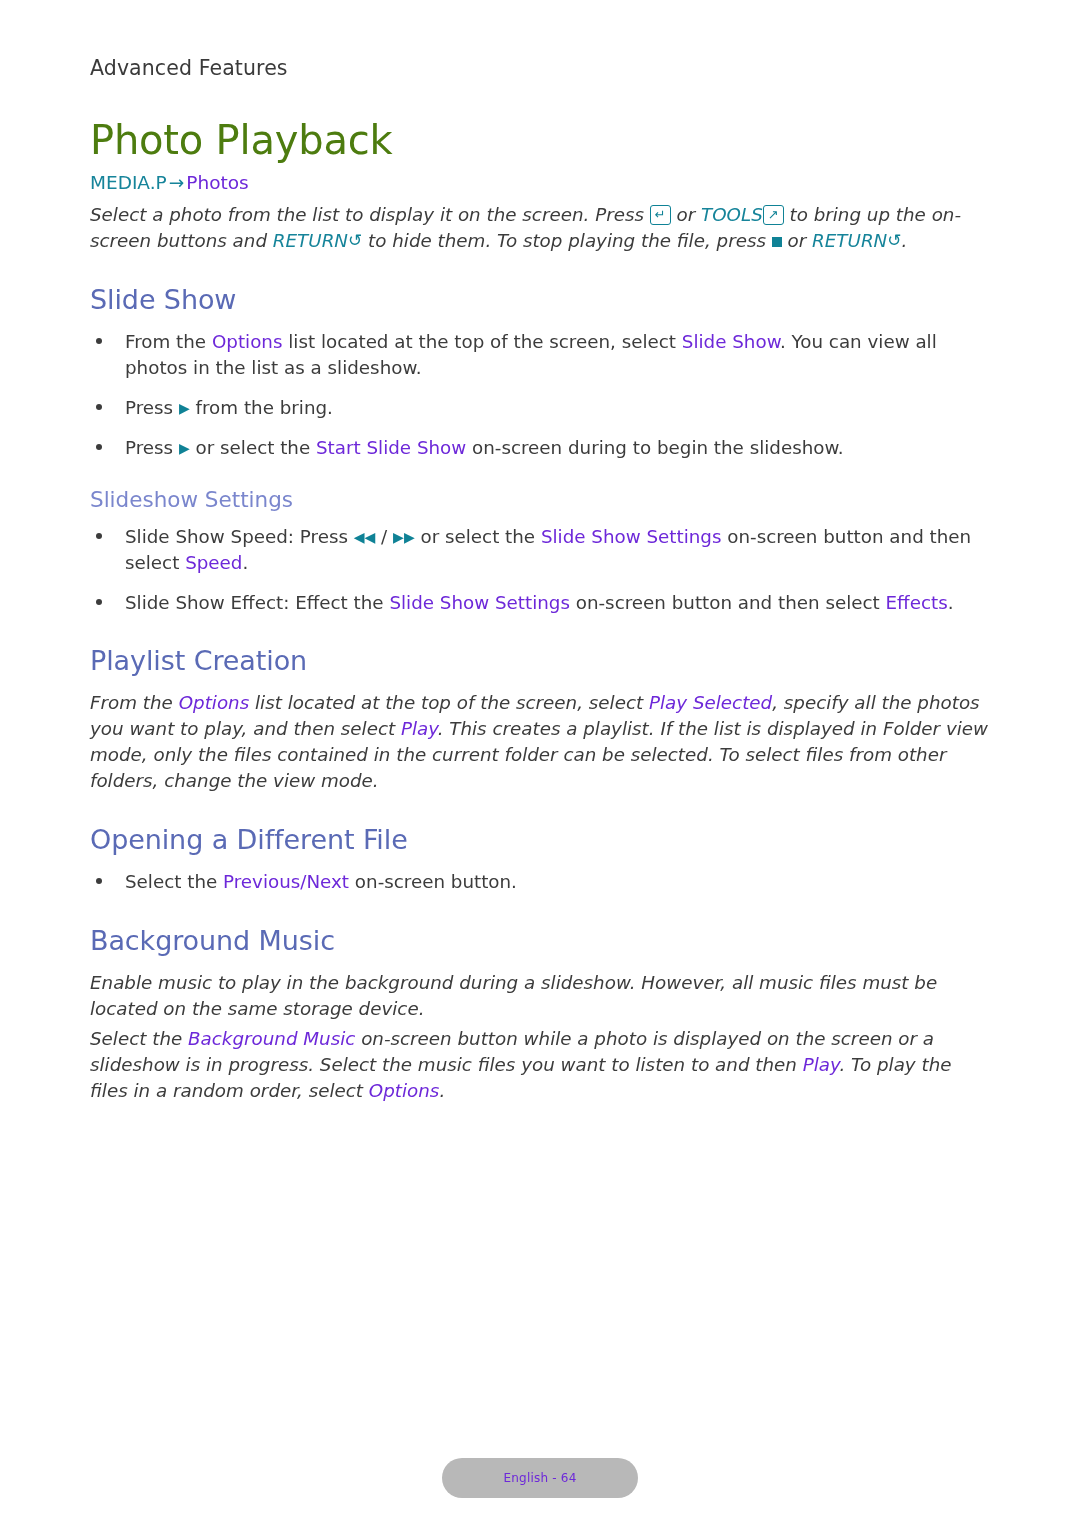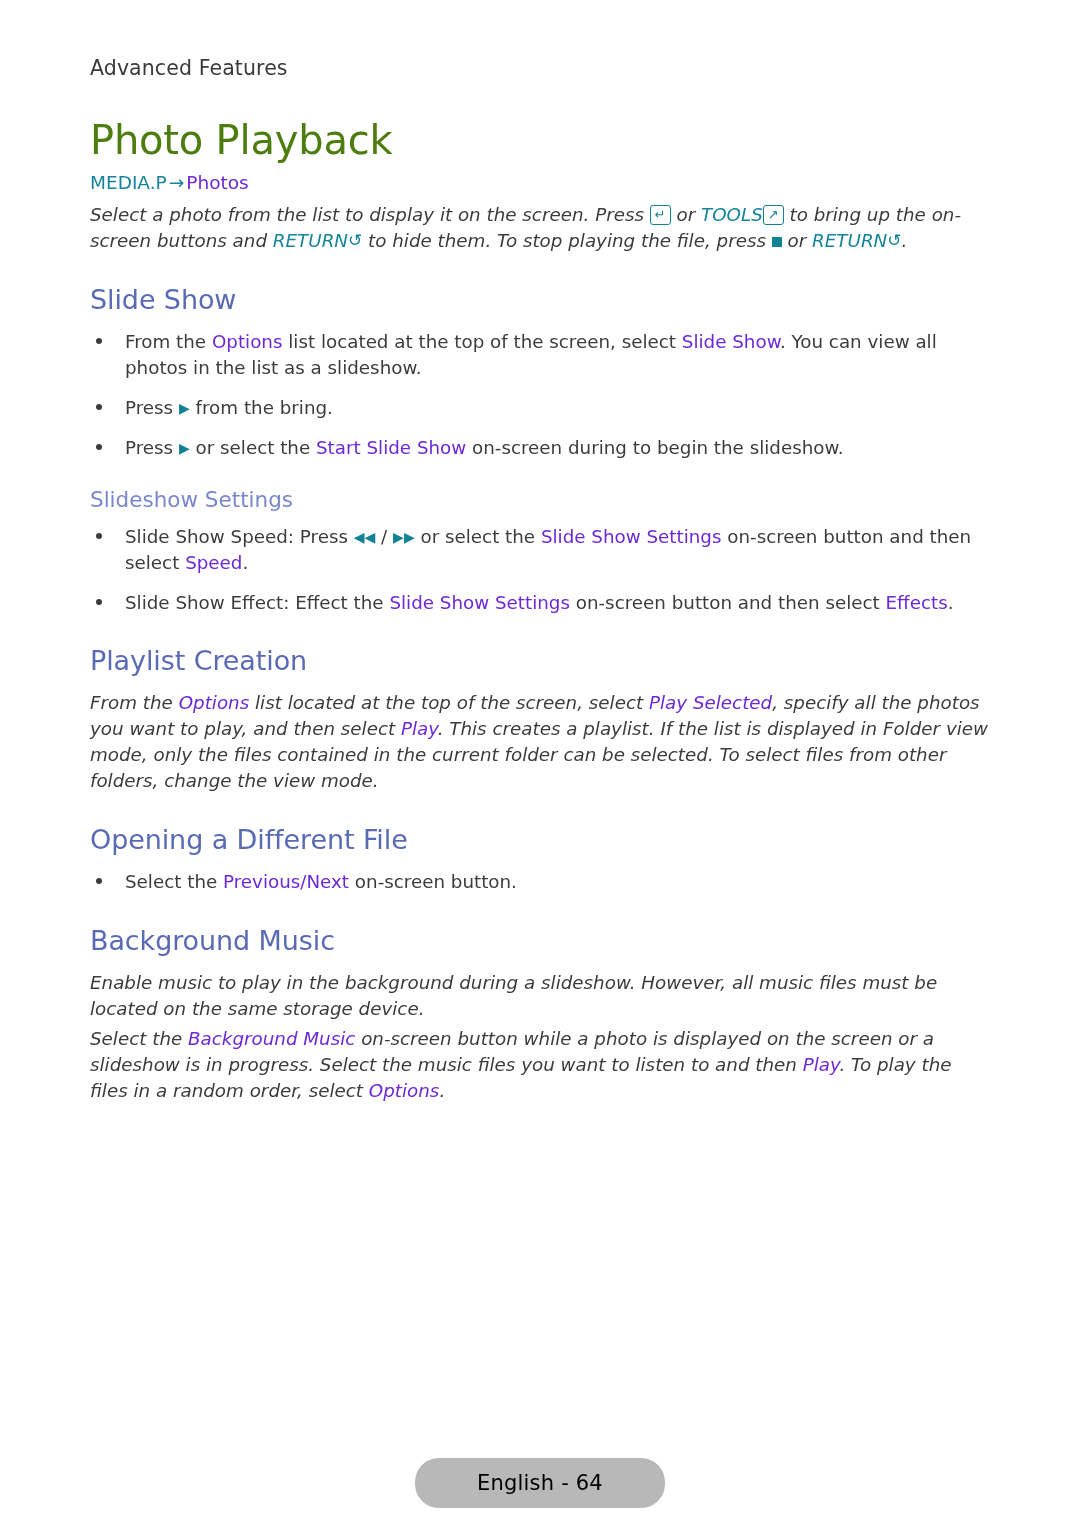--- a/index.html
+++ b/index.html
@@ -145,22 +145,22 @@
   .footer {
     position: absolute;
     left: 0;
     top: 1458px;
     width: 1080px;
     display: flex;
     justify-content: center;
   }
   .page-pill {
     background: #b8b8b8;
-    color: #000000;
-    font-size: 21px;
+    color: #6d28d9;
+    font-size: 12px;
     padding: 13px 62px;
     border-radius: 24px;
     letter-spacing: 0.2px;
     text-align: center;
   }
 </style>
 </head>
 <body>
 
 <div class="page">

